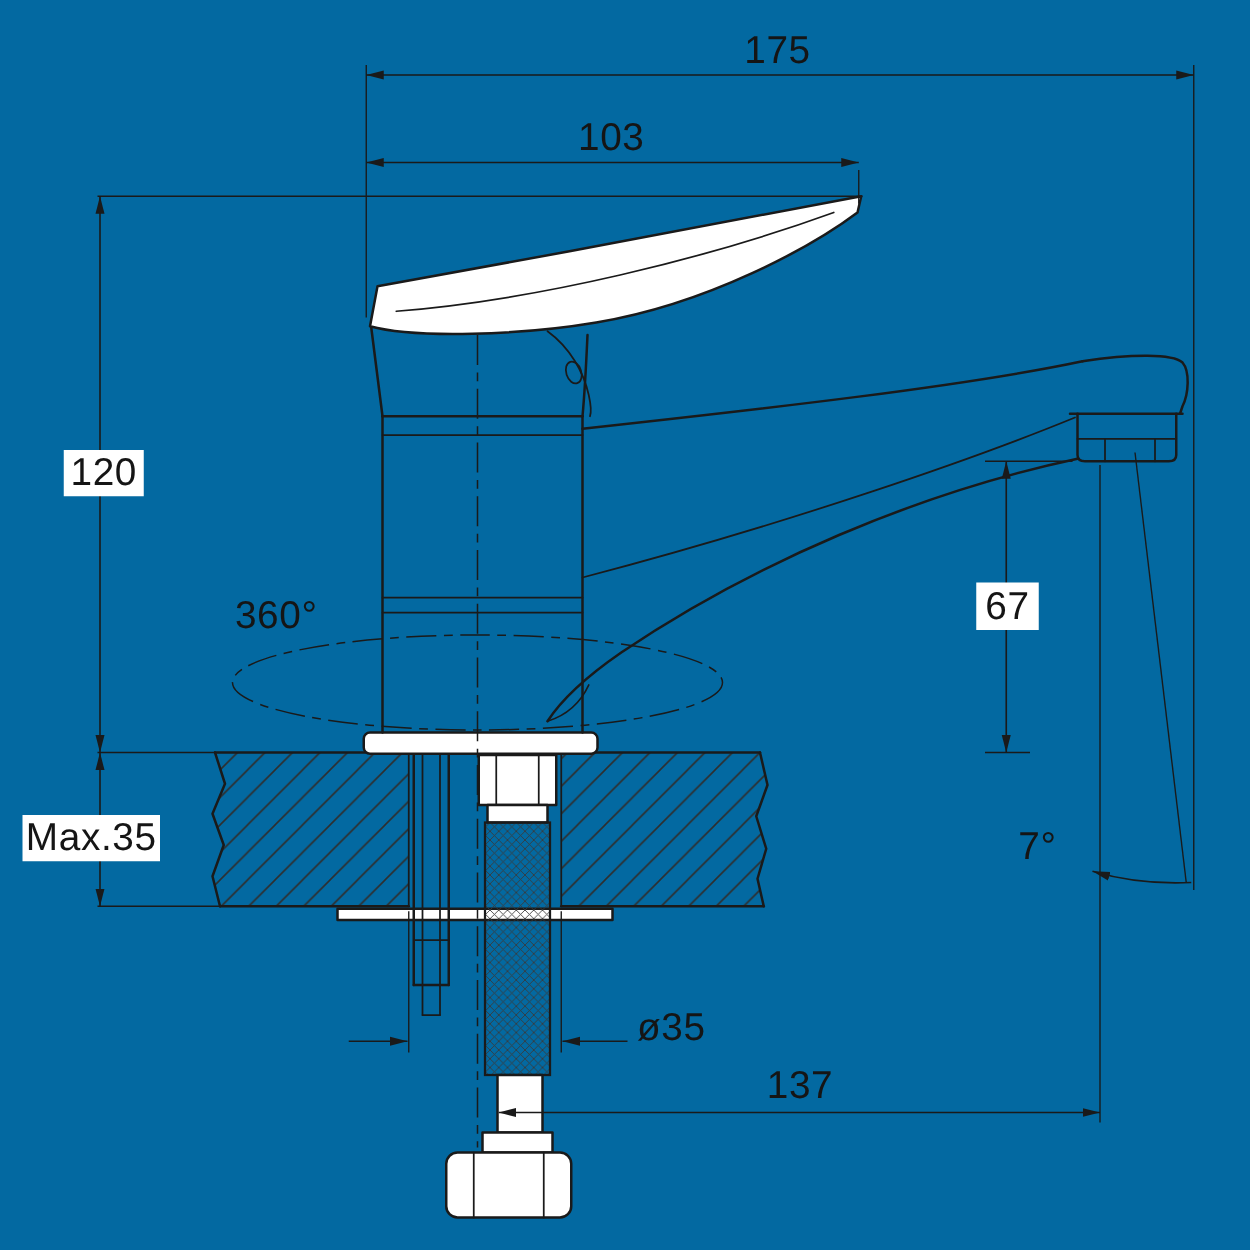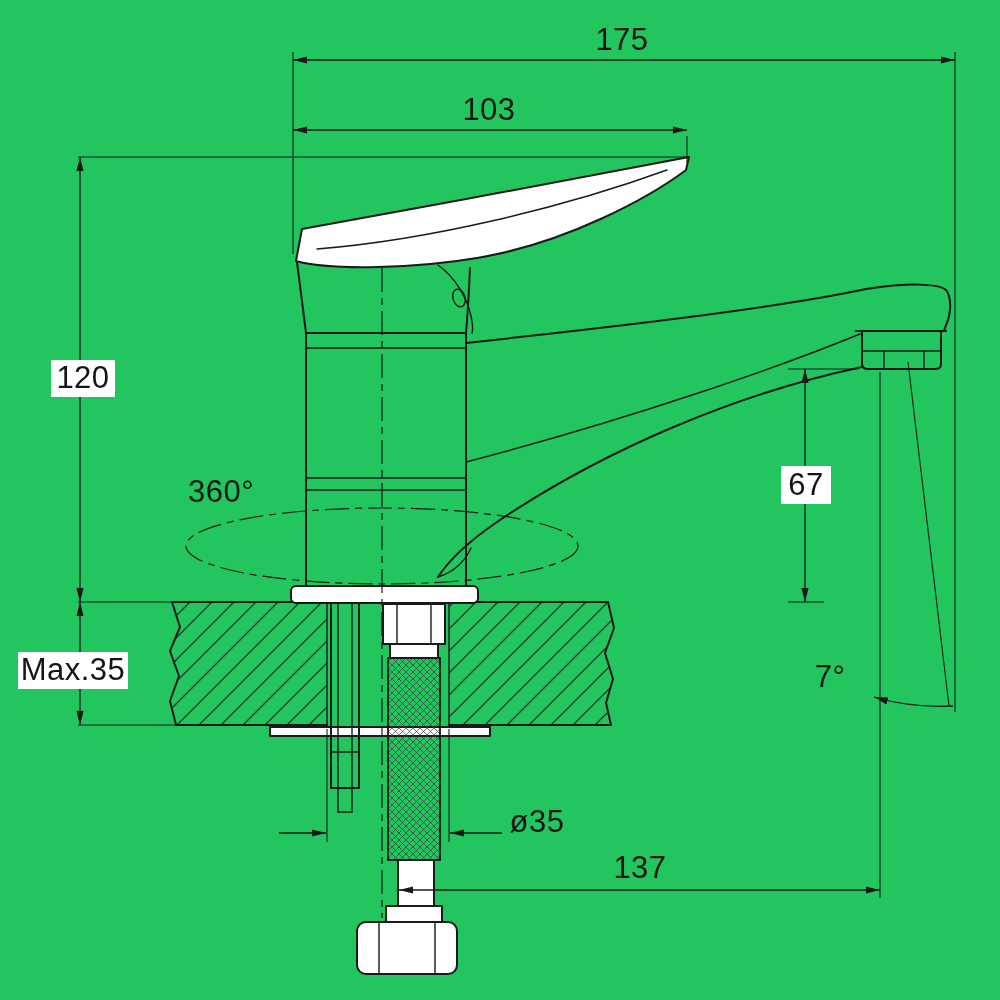--- a/index.html
+++ b/index.html
@@ -1,16 +1,16 @@
 <!DOCTYPE html>
 <html><head>
 <meta charset="utf-8">
 <style>
   html,body{margin:0;padding:0;background:#ffffff;}
-  .stage{width:1000px;height:1000px;position:relative;background:#22c55e;overflow:hidden;}
+  .stage{width:1000px;height:1000px;position:relative;background:#0369a1;overflow:hidden;}
   svg{display:block;}
   .dim-text{font-family:"Liberation Sans",sans-serif;font-size:31px;fill:#151515;letter-spacing:.5px;}
   .obj{stroke:#1a1a1a;fill:none;stroke-width:2;stroke-linecap:round;stroke-linejoin:round;}
   .obj-thin{stroke:#1a1a1a;fill:none;stroke-width:1.4;stroke-linecap:round;}
   .obj-fill{stroke:#1a1a1a;fill:#ffffff;stroke-width:2;stroke-linejoin:round;}
   .dim{stroke:#1a1a1a;fill:none;stroke-width:1.3;}
   .ext{stroke:#1a1a1a;fill:none;stroke-width:1.1;}
   .cl{stroke:#1a1a1a;fill:none;stroke-width:1.2;stroke-dasharray:24 6 7 6;}
   .txtbg{fill:#ffffff;}
 </style>

